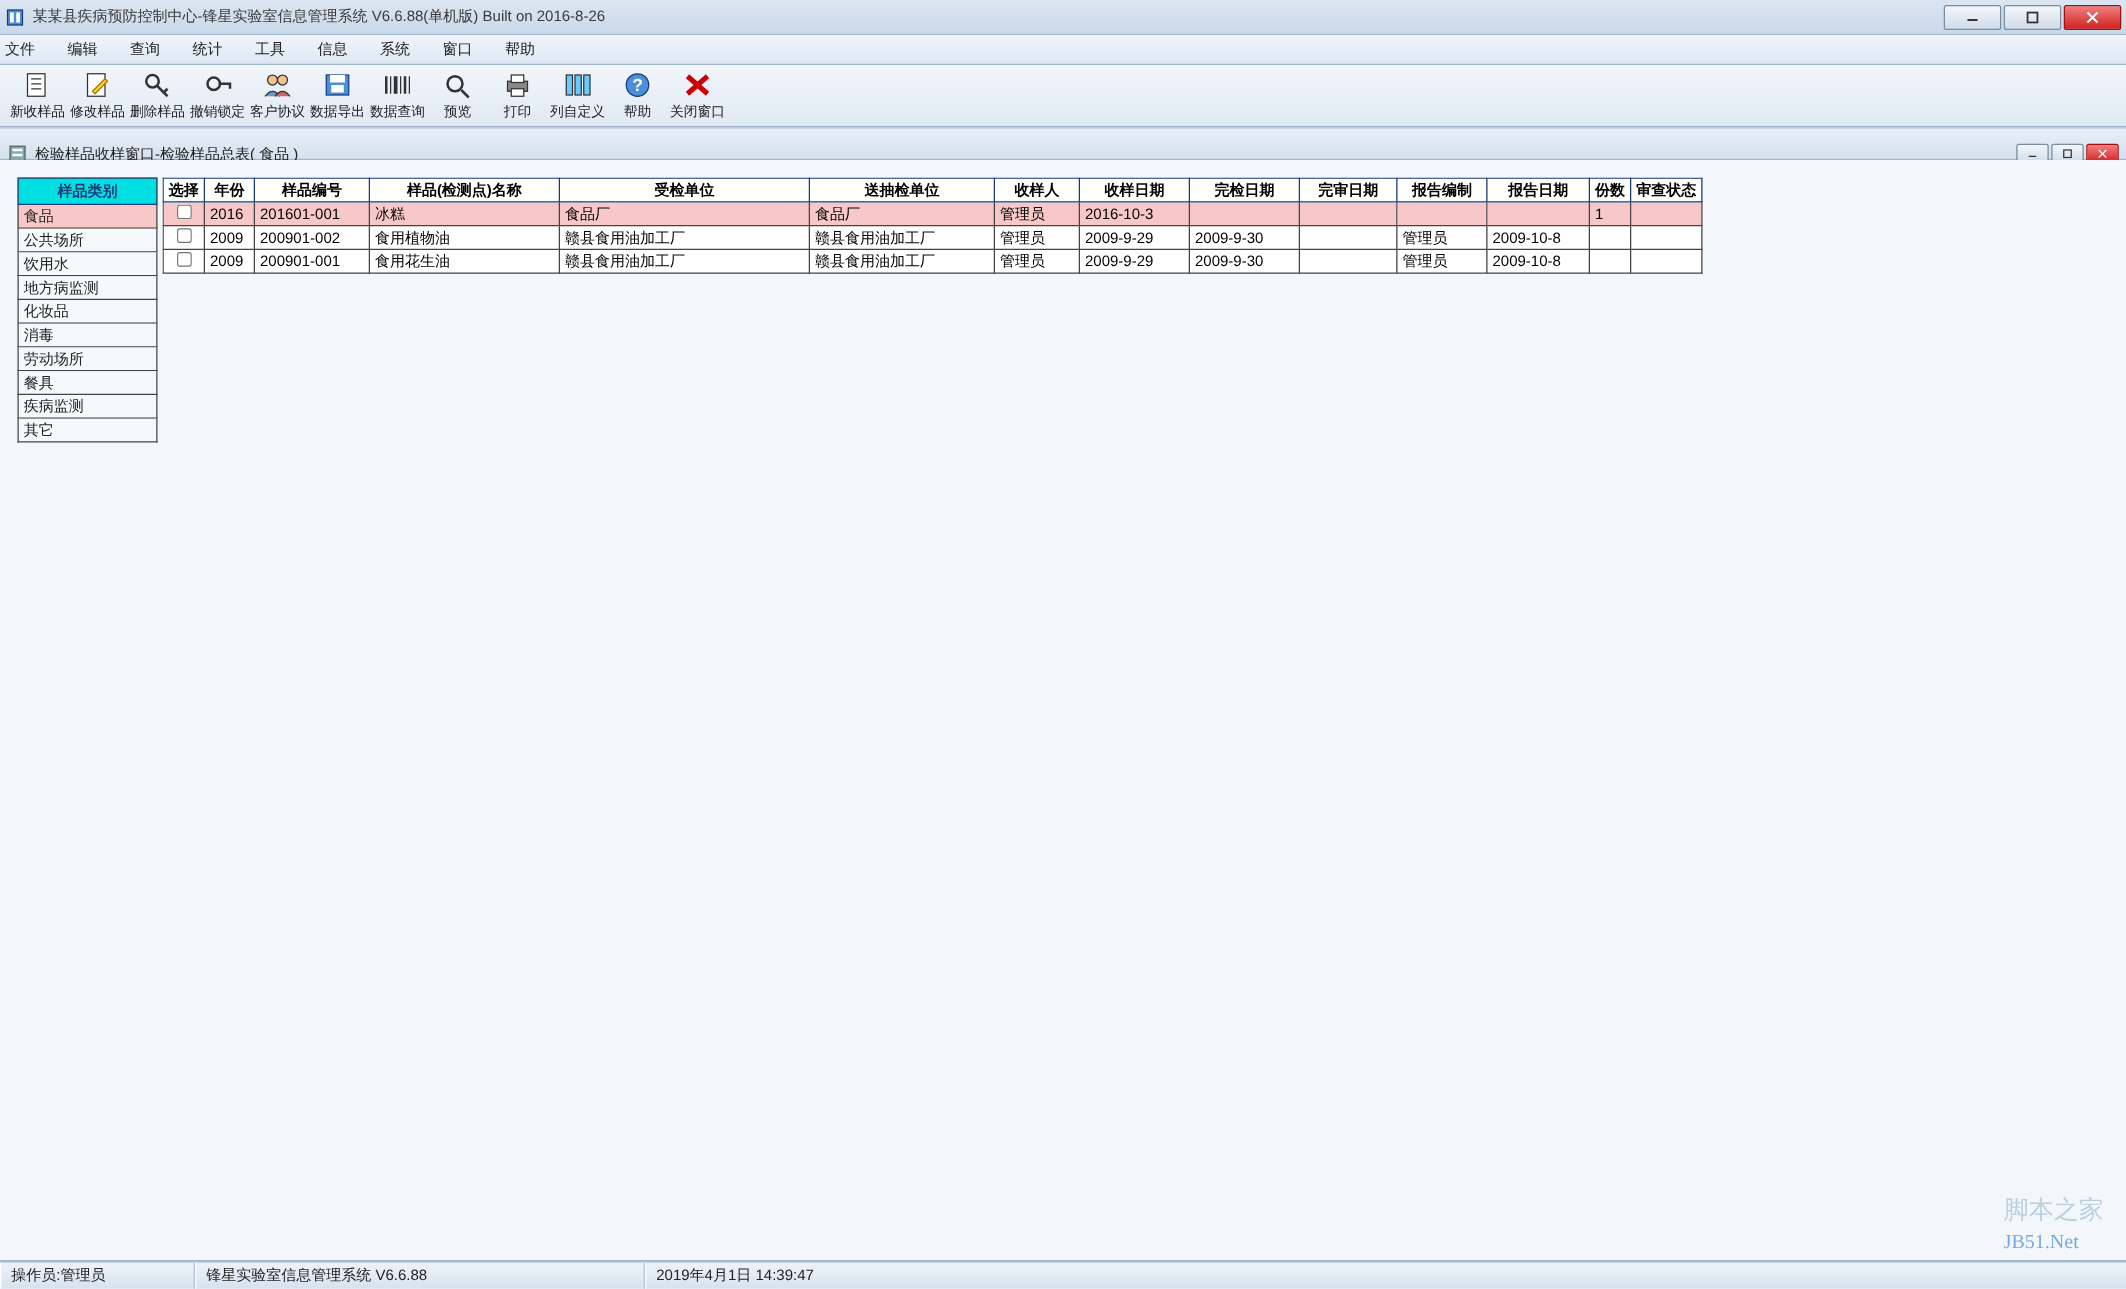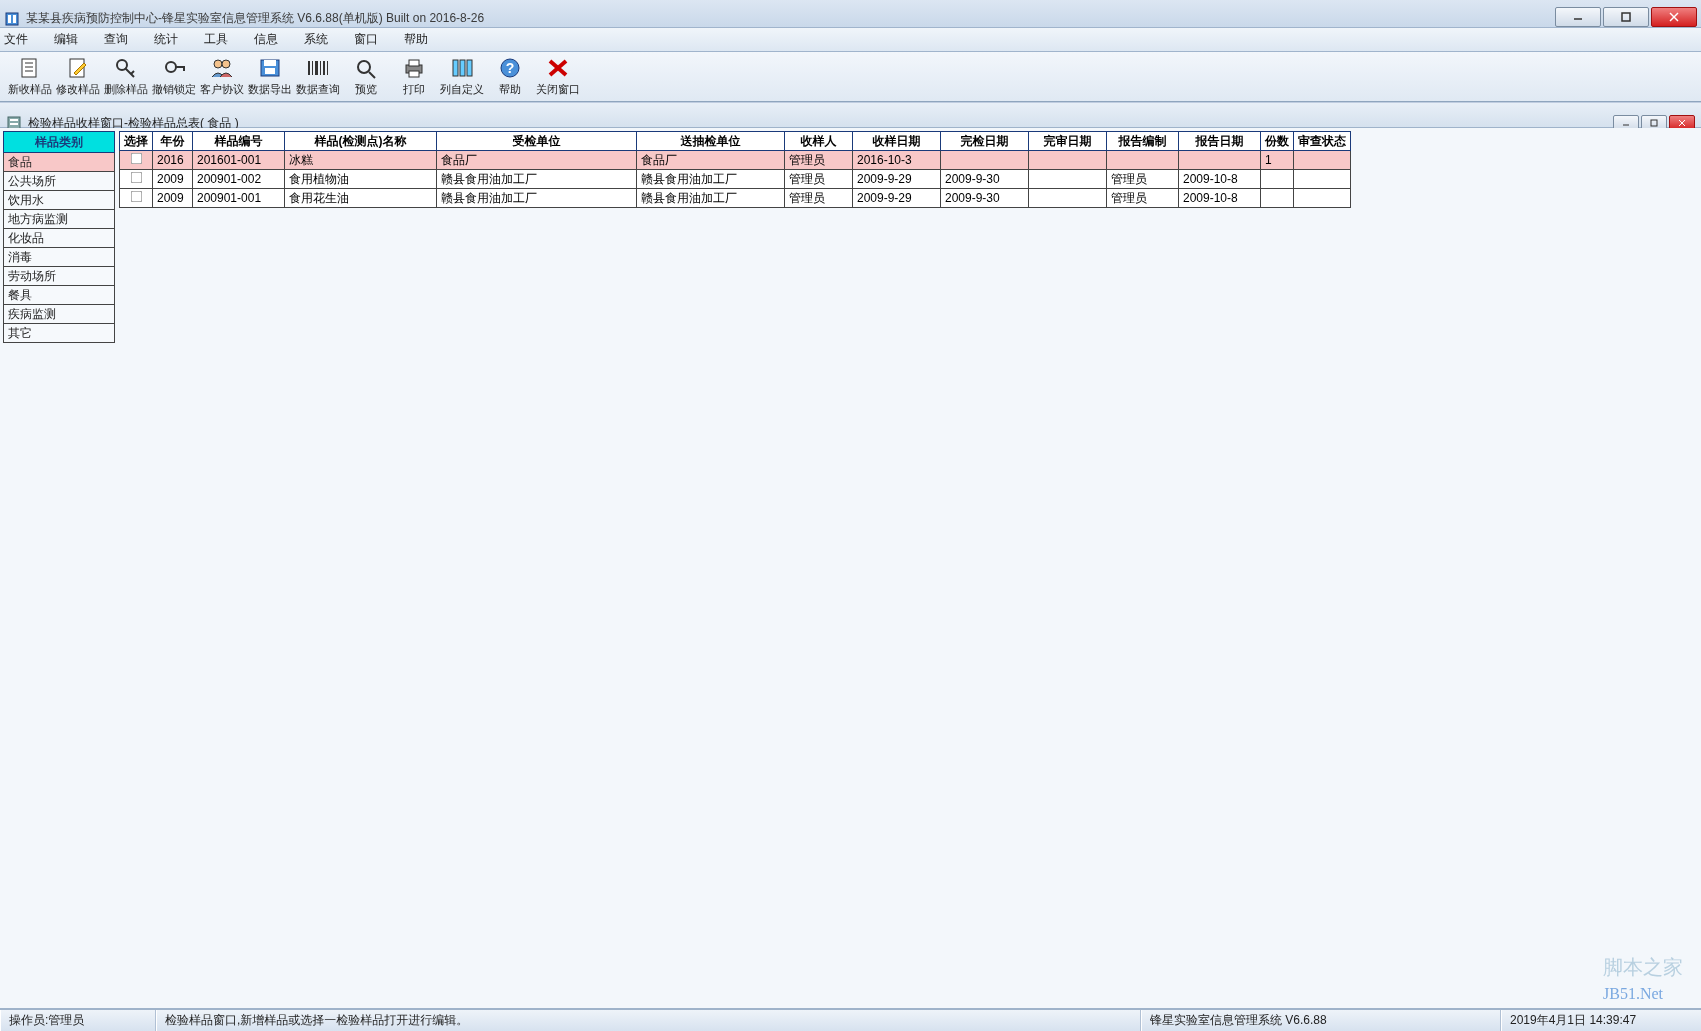--- a/index.html
+++ b/index.html
@@ -11,21 +11,21 @@
   height: 1031px;
   display: flex;
   flex-direction: column;
   overflow: hidden;
 }
 
 .titlebar {
   height: 28px;
   background: linear-gradient(to bottom, #dce6f2, #c9d8ea);
   display: flex;
-  align-items: flex-end;
+  align-items: center;
   padding: 0 4px;
   border-bottom: 1px solid #a0b4cc;
 }
 .titlebar .app-icon {
   width: 16px; height: 16px;
   margin-right: 6px;
   display: flex; align-items: center; justify-content: center;
 }
 .titlebar .title-text { color: #3a3a3a; font-size: 12px; }
 .titlebar .window-controls { margin-left: auto; display: flex; gap: 2px; }
@@ -107,21 +107,21 @@
   background: linear-gradient(to bottom, #f08080, #d42020);
   border: 1px solid #a01010; color:#fff;
 }
 
 .content {
   flex: 1;
   display: flex;
   background: #f3f7fb;
   border-bottom: 1px solid #9fb3ca;
   overflow: hidden;
-  padding: 3px;
+  padding: 14px;
   gap: 4px;
 }
 
 .sidebar {
   width: 112px;
   display: flex;
   flex-direction: column;
 }
 .sidebar-header, .grid-header th {
   background: #00e0e0;
@@ -504,16 +504,15 @@
   </div>
 </div>
 
 <div class="watermark">
   <span>脚本之家</span><br>
   <span class="dom">JB51.Net</span>
 </div>
 
 <div class="statusbar">
   <div class="status-cell op">操作员:管理员</div>
-  <div class="status-cell hint">检验样品窗口,新增样品或选择一检验样品打开进行编辑。</div>
   <div class="status-cell sys">锋星实验室信息管理系统 V6.6.88</div>
   <div class="status-cell time">2019年4月1日 14:39:47</div>
 </div>
 
 </body></html>

